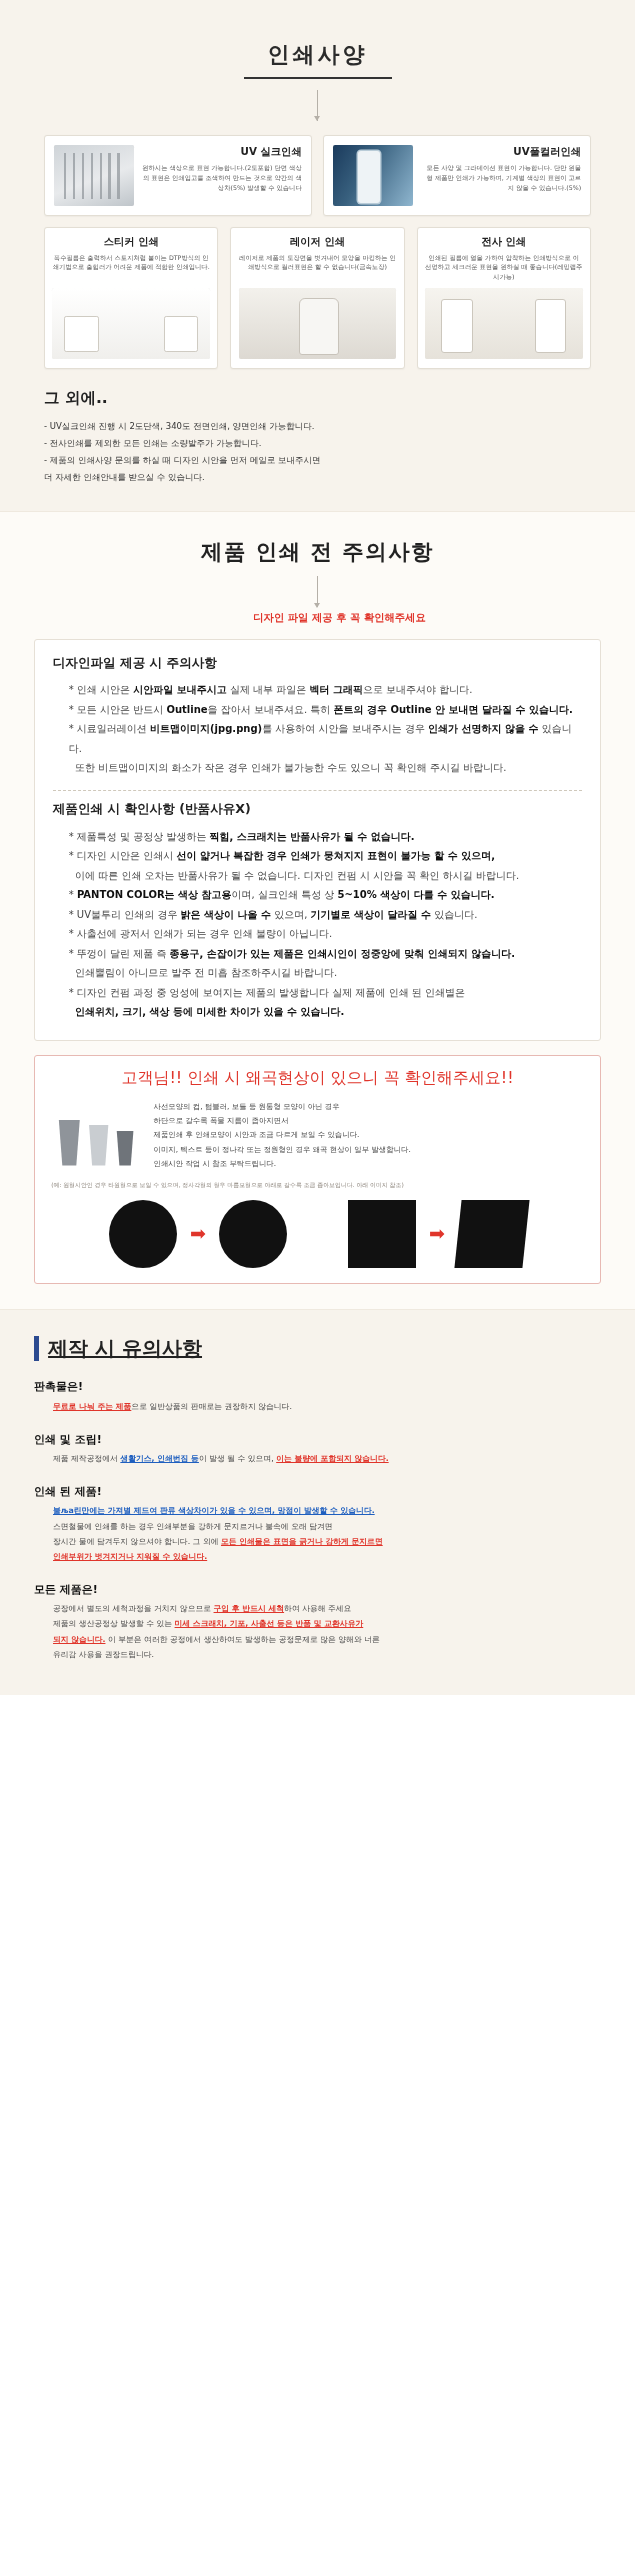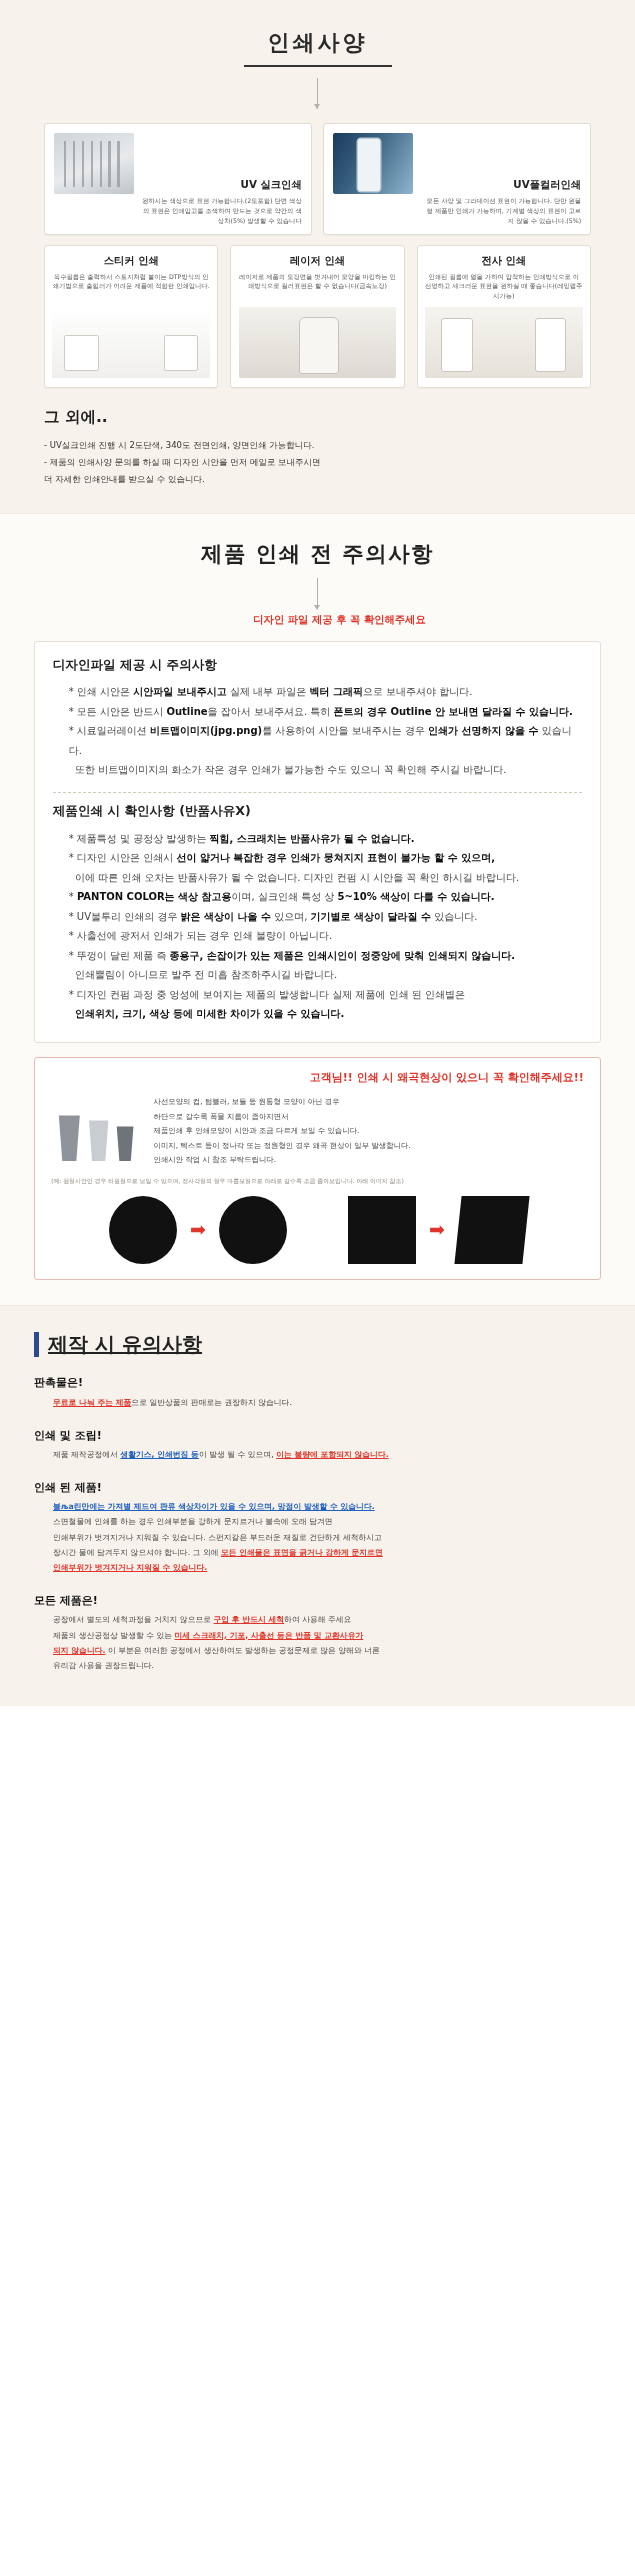--- a/index.html
+++ b/index.html
@@ -6,21 +6,21 @@
   html, body { margin: 0; padding: 0; }
   body {
     width: 635px;
     background: #ffffff;
     font-family: "DejaVu Sans", "Liberation Sans", sans-serif;
     color: #222;
   }
   .page { width: 635px; margin: 0 auto; }
 
   
-  .sec1 { background: #f7f3ec; padding: 22px 0 25px; }
+  .sec1 { background: #f7f3ec; padding: 34px 0 25px; }
   .sec-title {
     text-align: center;
     font-size: 22px;
     font-weight: bold;
     letter-spacing: 3px;
     color: #2b2b2b;
     padding: 5.9px 0 0;
   }
   .title-underline {
     width: 148px; height: 2.2px; background: #333; margin: 7.4px auto 0;
@@ -47,21 +47,20 @@
   }
   .thumb {
     width: 80px; height: 61px; flex: 0 0 80px;
     border-radius: 2.2px; overflow: hidden; position: relative;
     background: #d8d8d8;
   }
   .card-body { flex: 1; min-width: 0; }
   .card-h {
     font-size: 10.3px; font-weight: bold; color: #222; margin-bottom: 3.7px;
     text-align: right;
-    margin-top: 45px;
   }
   .card-p { font-size: 6.3px; line-height: 1.55; color: #555; text-align: right; }
 
   .cards3 { display: flex; gap: 11.8px; padding: 10.3px 44px 0; }
   .card3 {
     background: #fff; border: 0.7px solid #e3ded4; border-radius: 3px;
     flex: 1; padding: 7.4px 7.4px 8.9px;
     box-shadow: 0 0.7px 1.5px rgba(0,0,0,.04);
   }
   .card3-h { font-size: 10.3px; font-weight: bold; text-align: center; margin-bottom: 3.7px; }
@@ -87,21 +86,21 @@
   .panel-h { font-size: 12.6px; font-weight: bold; margin-bottom: 8.9px; }
   .bullet { font-size: 10px; line-height: 1.95; color: #444; margin-left: 16px; }
   .bullet b { color: #111; }
   .red { color: #e0352b; }
   .dashed-sep { border-top: 0.7px dashed #cfc8bb; margin: 11.8px 0 10.3px; }
 
   .warn {
     margin: 14.8px 34px 0; background: #fff; border: 1.5px solid #e7b9b3; border-radius: 3px;
     padding: 11.8px 16.2px 14.8px;
   }
-  .warn-h { text-align: right; font-size: 11px; font-weight: bold; color: #e0352b; margin-bottom: 10.3px; }
+  .warn-h { text-align: center; font-size: 16px; font-weight: normal; color: #e0352b; margin-bottom: 10.3px; }
   .warn-row { display: flex; gap: 13.3px; align-items: flex-start; }
   .warn-img { width: 89px; height: 66px; flex: 0 0 89px; position: relative; }
   .warn-txt { font-size: 7.4px; line-height: 1.95; color: #444; flex: 1; }
   .warn-note { font-size: 5.9px; color: #8a8279; margin-top: 8.9px; }
 
   .shapes { display: flex; align-items: center; justify-content: center; gap: 13.3px; margin-top: 10.3px; }
   .sq { width: 68px; height: 68px; background: #111; }
   .ci { width: 68px; height: 68px; background: #111; border-radius: 50%; }
   .sq-sk { width: 68px; height: 68px; background: #111; transform: skewX(-6deg) ; }
   .arrow-r { color: #e0352b; font-size: 19px; line-height: 1; }
@@ -195,20 +194,21 @@
         <div class="card3-p">인쇄된 필름에 열을 가하여 압착하는 인쇄방식으로 이 선명하고 세크러운 표현을 원하실 때 좋습니다(레밍랩주시가능)</div>
         <div class="thumb3">
             <div class="ph cans"></div>
           </div>
       </div>
     </div>
 
     <div class="etc-wrap">
       <div class="etc-h">그 외에..</div>
       <div class="etc-li">- UV실크인쇄 진행 시 2도단색, 340도 전면인쇄, 양면인쇄 가능합니다.</div>
+      <div class="etc-li">- 전사인쇄를 제외한 모든 인쇄는 소량발주가 가능합니다.</div>
       <div class="etc-li">- 제품의 인쇄사양 문의를 하실 때 디자인 시안을 먼저 메일로 보내주시면</div>
       <div class="etc-li">  더 자세한 인쇄안내를 받으실 수 있습니다.</div>
     </div>
   </div>
 
   <div class="sec2">
     <div class="sec2-title">제품 인쇄 전 주의사항</div>
     <div class="down-arrow"></div>
     <div class="sec2-sub">디자인 파일 제공 후 꼭 확인해주세요</div>
 
@@ -279,21 +279,20 @@
 
     <div class="blk">
       <div class="blk-h">인쇄 및 조립!</div>
       <div class="blk-p">제품 제작공정에서 <span class="u-blue">생활기스, 인쇄번짐 등</span>이 발생 될 수 있으며, <span class="u-red">이는 불량에 포함되지 않습니다.</span></div>
     </div>
 
     <div class="blk">
       <div class="blk-h">인쇄 된 제품!</div>
       <div class="blk-p"><span class="u-blue">불ља린만에는 가져별 제드여 판류 색상차이가 있을 수 있으며, 망점이 발생할 수 있습니다.</span></div>
       <div class="blk-p">스면철물에 인쇄를 하는 경우 인쇄부분을 강하게 문지르거나 불속에 오래 담겨면</div>
-      <div class="blk-p">인쇄부위가 벗겨지거나 지워질 수 있습니다. 스펀지같은 부드러운 재질로 건단하게 세척하시고</div>
       <div class="blk-p">장시간 물에 담겨두지 않으셔야 합니다. 그 외에 <span class="u-red">모든 인쇄물은 표면을 긁거나 강하게 문지르면</span></div>
       <div class="blk-p"><span class="u-red">인쇄부위가 벗겨지거나 지워질 수 있습니다.</span></div>
     </div>
 
     <div class="blk">
       <div class="blk-h">모든 제품은!</div>
       <div class="blk-p">공장에서 별도의 세척과정을 거치지 않으므로 <span class="u-red">구입 후 반드시 세척</span>하여 사용해 주세요</div>
       <div class="blk-p">제품의 생산공정상 발생할 수 있는 <span class="u-red">미세 스크래치, 기포, 사출선 등은 반품 및 교환사유가</span></div>
       <div class="blk-p"><span class="u-red">되지 않습니다.</span> 이 부분은 여러한 공정에서 생산하여도 발생하는 공정문제로 많은 양해와 너른</div>
       <div class="blk-p">유리감 사용을 권장드립니다.</div>

